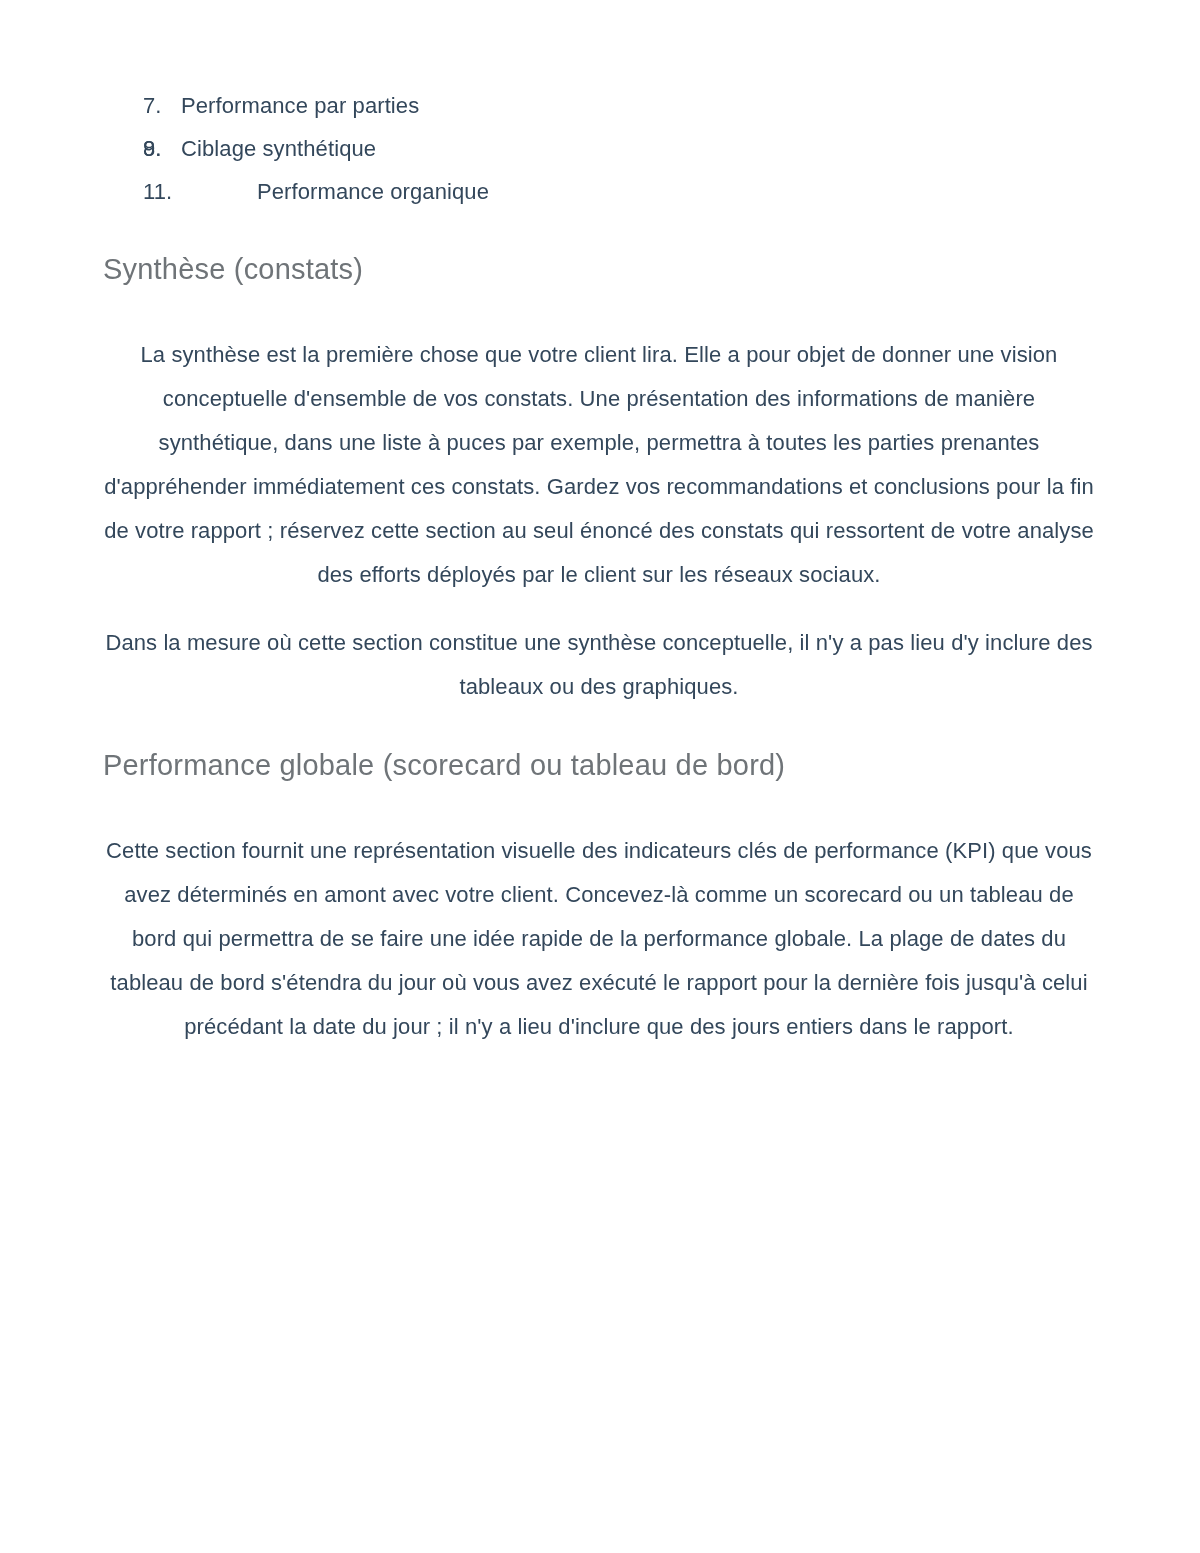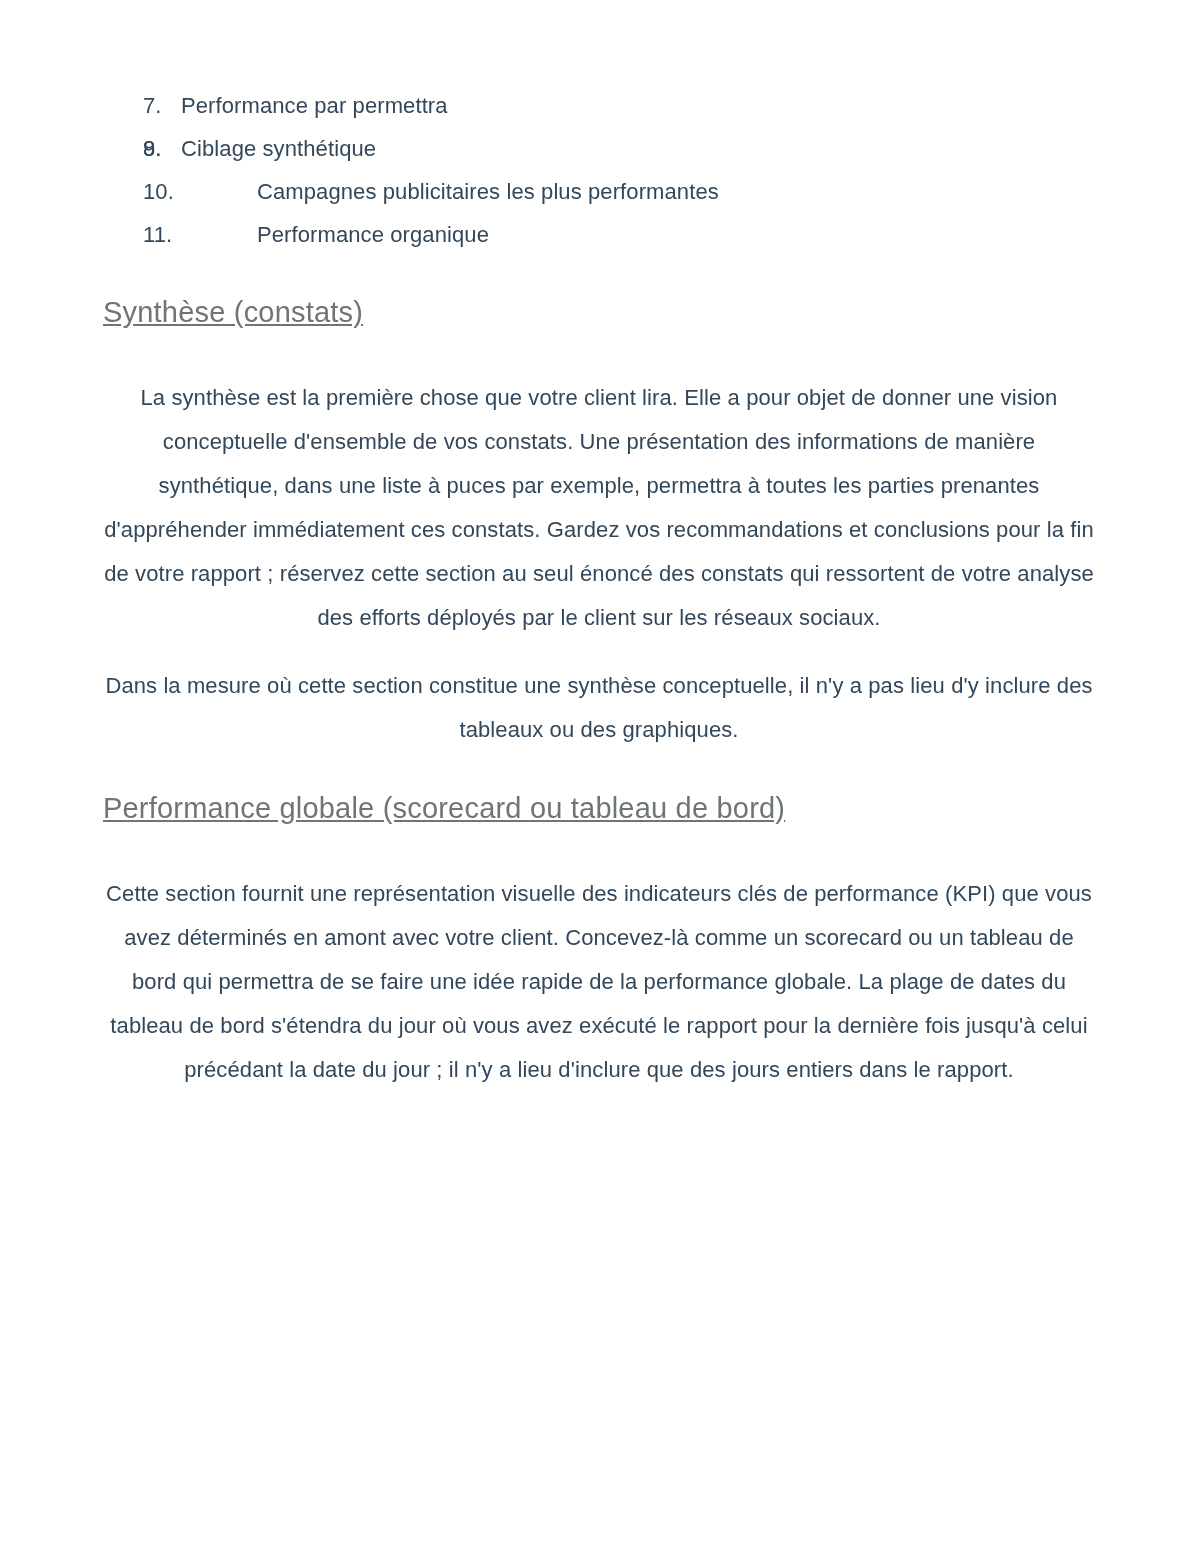--- a/index.html
+++ b/index.html
@@ -67,34 +67,32 @@
     text-align: center;
   }
 
   .para + .para {
     margin-top: 24px;
   }
 
   section + .section-heading,
   .doc-section .section-heading {
     margin-top: 36px;
-    text-decoration: underline;
   }
 </style>
 </head>
 <body>
 
 <div class="page">
   <div class="content">
 
     <ol class="toc" id="toc">
-        <li class="toc-item"><span class="toc-num">7.</span><span>Performance par permettra</span></li>
+        <li class="toc-item"><span class="toc-num">7.</span><span>Performance par parties</span></li>
         <li class="toc-item"><span class="toc-num">8.</span></li>
         <li class="toc-item"><span class="toc-num">9.</span><span>Ciblage synthétique</span></li>
-        <li class="toc-item wide"><span class="toc-num">10.</span><span>Campagnes publicitaires les plus performantes</span></li>
         <li class="toc-item wide"><span class="toc-num">11.</span><span>Performance organique</span></li>
       </ol>
 
     <div id="sections">
         <section class="doc-section">
           <h2 class="section-heading">Synthèse (constats)</h2>
           <p class="para">La synthèse est la première chose que votre client lira. Elle a pour objet de donner une vision conceptuelle d'ensemble de vos constats. Une présentation des informations de manière synthétique, dans une liste à puces par exemple, permettra à toutes les parties prenantes d'appréhender immédiatement ces constats. Gardez vos recommandations et conclusions pour la fin de votre rapport ; réservez cette section au seul énoncé des constats qui ressortent de votre analyse des efforts déployés par le client sur les réseaux sociaux.</p>
           <p class="para">Dans la mesure où cette section constitue une synthèse conceptuelle, il n'y a pas lieu d'y inclure des tableaux ou des graphiques.</p>
         </section>
         <section class="doc-section">

